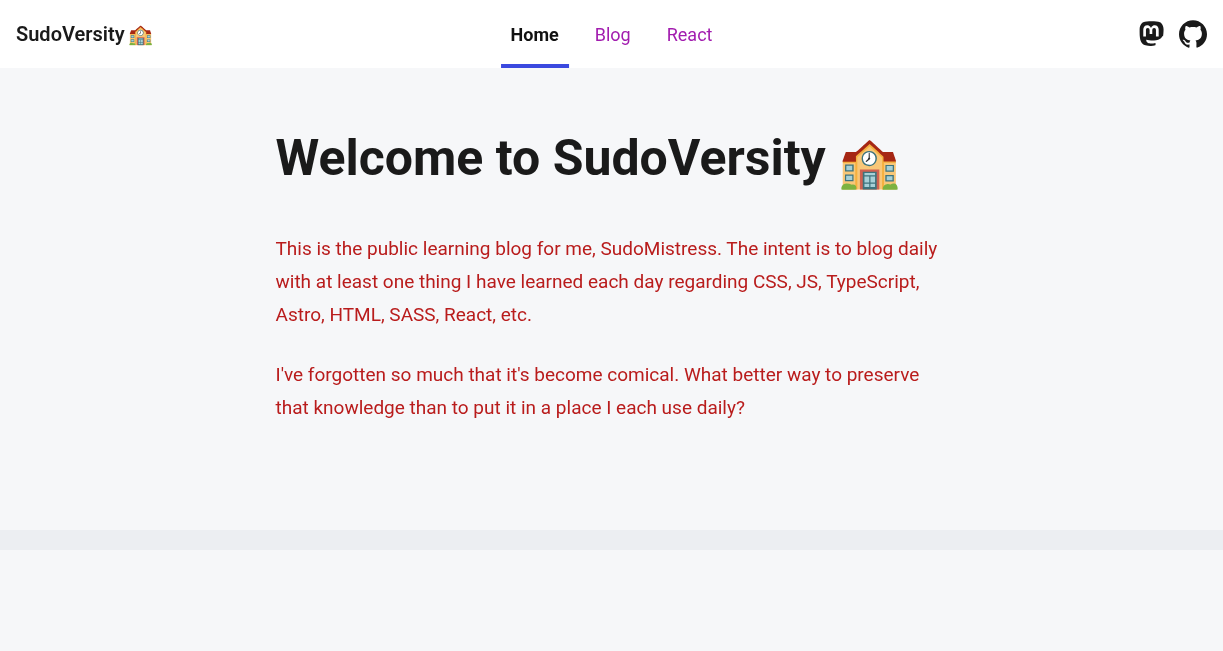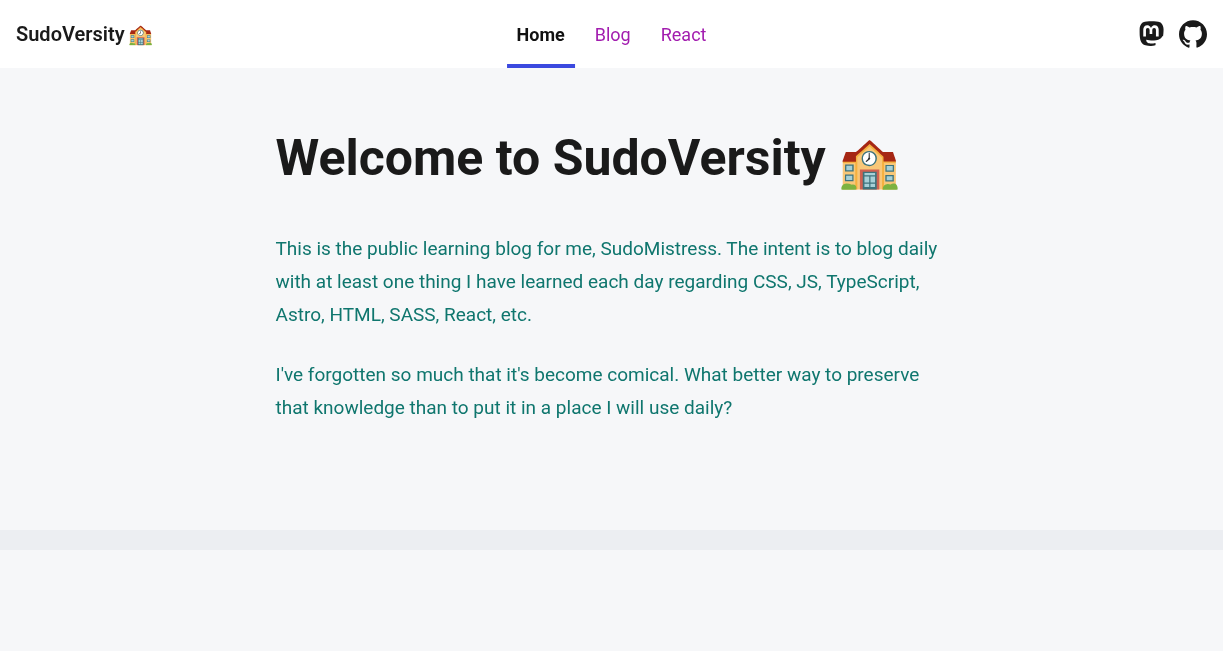--- a/index.html
+++ b/index.html
@@ -33,21 +33,21 @@
     .brand-emoji {
       font-size: 20px;
     }
     .nav {
       position: absolute;
       left: 50%;
       transform: translateX(-50%);
       display: flex;
       align-items: stretch;
       height: 100%;
-      gap: 6px;
+      gap: 12px;
     }
     .nav-item {
       display: flex;
       align-items: center;
       padding: 0 12px;
       font-size: 18px;
       color: #a21caf;
       cursor: pointer;
       position: relative;
       font-weight: 400;
@@ -92,21 +92,21 @@
       color: #1a1a1a;
       margin-bottom: 40px;
     }
     .title-emoji {
       font-size: 50px;
       vertical-align: middle;
     }
     .para {
       font-size: 19px;
       line-height: 1.75;
-      color: #0f766e;
+      color: #b91c1c;
       margin-bottom: 26px;
     }
     .footer-spacer {
       height: 20px;
       background: #eceef2;
     }
   </style>
 </head>
 <body>
 
@@ -142,16 +142,16 @@
   </div>
 </header>
 
 <main class="content">
   <h1 class="page-title">
     <span>Welcome to SudoVersity</span>
     <span class="title-emoji">🏫</span>
   </h1>
 
   <p class="para">This is the public learning blog for me, SudoMistress. The intent is to blog daily with at least one thing I have learned each day regarding CSS, JS, TypeScript, Astro, HTML, SASS, React, etc.</p>
-  <p class="para">I've forgotten so much that it's become comical. What better way to preserve that knowledge than to put it in a place I will use daily?</p>
+  <p class="para">I've forgotten so much that it's become comical. What better way to preserve that knowledge than to put it in a place I each use daily?</p>
 </main>
 
 <div class="footer-spacer"></div>
 
 </body></html>

